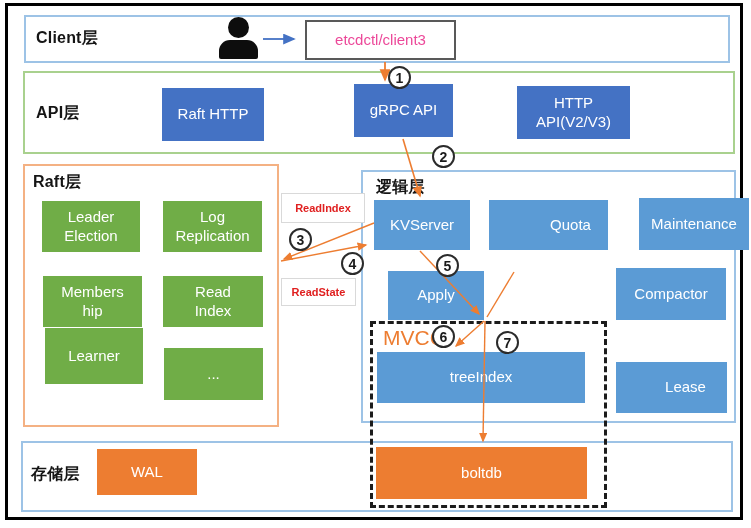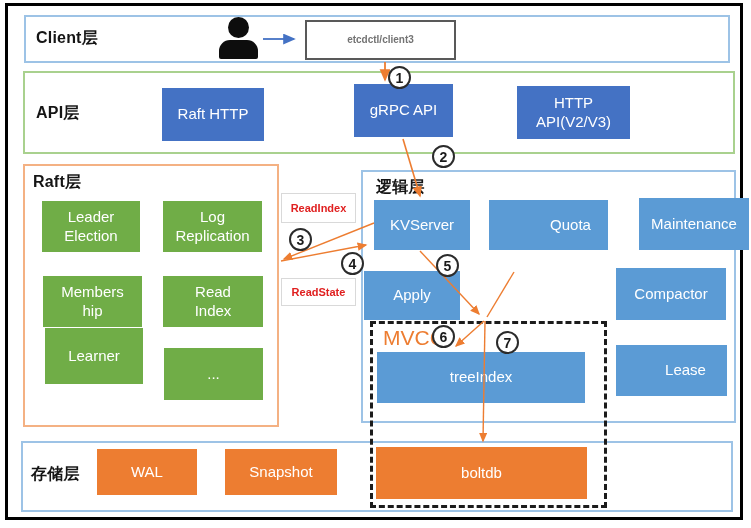--- a/index.html
+++ b/index.html
@@ -10,21 +10,21 @@
   .frame{position:absolute; left:5px; top:3px; width:738px; height:517px;
     border:3px solid #000; box-sizing:border-box;}
   .layer{position:absolute; box-sizing:border-box; background:#fff;}
   .layer-label{position:absolute; font-size:16px; font-weight:600; color:#151515; letter-spacing:.2px;}
   .box{position:absolute; box-sizing:border-box; display:flex; align-items:center; justify-content:center;
     color:#fff; font-size:15px; line-height:1.25; text-align:center; white-space:pre-line;}
   .api-box{background:#4472C4;}
   .logic-box{background:#5B9BD5;}
   .green-box{background:#70AD47;}
   .orange-box{background:#ED7D31;}
-  .client-box{background:#fff; border:2px solid #595959; color:#737373; font-weight:700; font-size:10px;}
+  .client-box{background:#fff; border:2px solid #595959; color:#ec4899; font-weight:400; font-size:15px;}
   .note{position:absolute; box-sizing:border-box; background:#fff; border:1px solid #D9D9D9;
     color:#E02020; font-weight:700; font-size:11px; display:flex; align-items:center; justify-content:center;}
   .step{position:absolute; width:23px; height:23px; box-sizing:border-box; background:#fff;
     border:2px solid #2b2b2b; border-radius:50%; display:flex; align-items:center; justify-content:center;
     font-size:14px; font-weight:700; color:#1a1a1a; z-index:30;}
   .mvcc{position:absolute; left:370px; top:321px; width:237px; height:187px; box-sizing:border-box;
     border:3px dashed #1c1c1c; z-index:20; pointer-events:none;}
   .mvcc-label{position:absolute; left:10px; top:2px; color:#ED7D31; font-size:21px; font-weight:400;}
   .user-icon{position:absolute; left:218px; top:16px; width:40px; height:44px;}
   .user-icon .head{position:absolute; left:10px; top:1px; width:21px; height:21px; border-radius:50%; background:#0d0d0d;}
@@ -68,34 +68,33 @@
   <div class="box green-box" style="left:43px; top:276px; width:99px; height:51px;">Members
 hip</div>
   <div class="box green-box" style="left:163px; top:276px; width:100px; height:51px;">Read
 Index</div>
   <div class="box green-box" style="left:45px; top:328px; width:98px; height:56px;">Learner</div>
   <div class="box green-box" style="left:164px; top:348px; width:99px; height:52px;">...</div>
 
   <div class="box logic-box" style="left:374px; top:200px; width:96px; height:50px;">KVServer</div>
   <div class="box logic-box" style="left:489px; top:200px; width:119px; height:50px;padding-left:44px;">Quota</div>
   <div class="box logic-box" style="left:617px; top:198px; width:110px; height:52px;margin-left:22px;">Maintenance</div>
-  <div class="box logic-box" style="left:364px; top:271px; width:96px; height:49px;">Apply</div>
+  <div class="box logic-box" style="left:388px; top:271px; width:96px; height:49px;">Apply</div>
   <div class="box logic-box" style="left:616px; top:268px; width:110px; height:52px;">Compactor</div>
   <div class="box logic-box" style="left:377px; top:352px; width:208px; height:51px;">treeIndex</div>
-  <div class="box logic-box" style="left:616px; top:345px; width:111px; height:51px;padding-left:28px;">Lease</div>
+  <div class="box logic-box" style="left:616px; top:362px; width:111px; height:51px;padding-left:28px;">Lease</div>
 
   <div class="box orange-box" style="left:97px; top:449px; width:100px; height:46px;">WAL</div>
-  <div class="box orange-box" style="left:225px; top:449px; width:112px; height:46px;">Snapshot</div>
   <div class="box orange-box" style="left:376px; top:447px; width:211px; height:52px;">boltdb</div>
 
   <div class="mvcc">
     <div class="mvcc-label">MVCC</div>
   </div>
 
-  <div class="note" style="left:281px; top:193px; width:75px; height:30px;">ReadIndex</div>
+  <div class="note" style="left:281px; top:193px; width:84px; height:30px;">ReadIndex</div>
   <div class="note" style="left:281px; top:278px; width:75px; height:28px;">ReadState</div>
 
   <svg class="arrows" width="751" height="528" viewBox="0 0 751 528">
     <defs>
       <marker id="ao" markerWidth="8" markerHeight="8" refX="6" refY="3" orient="auto">
         <path d="M0,0 L7,3 L0,6 Z" fill="#ED7D31"></path>
       </marker>
       <marker id="ab" markerWidth="8" markerHeight="8" refX="6" refY="3" orient="auto">
         <path d="M0,0 L7,3 L0,6 Z" fill="#4472C4"></path>
       </marker>

